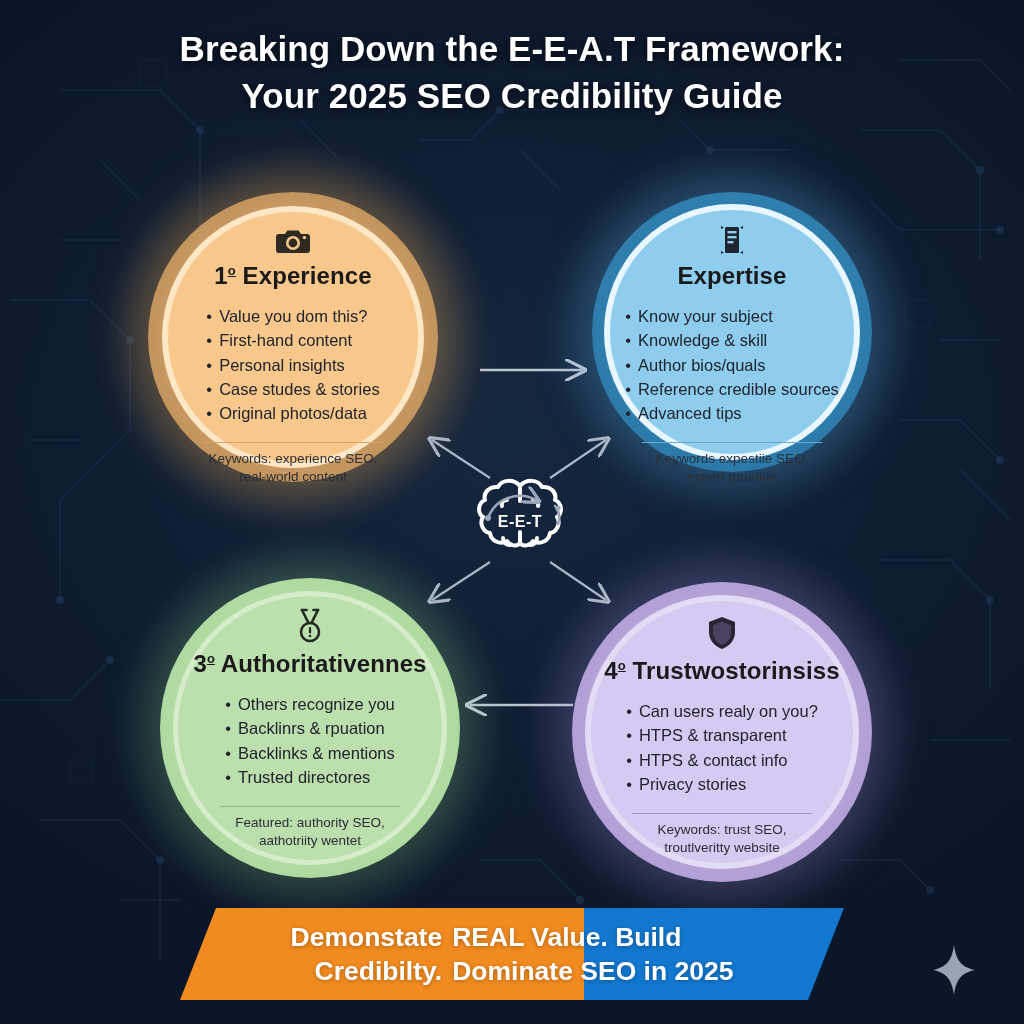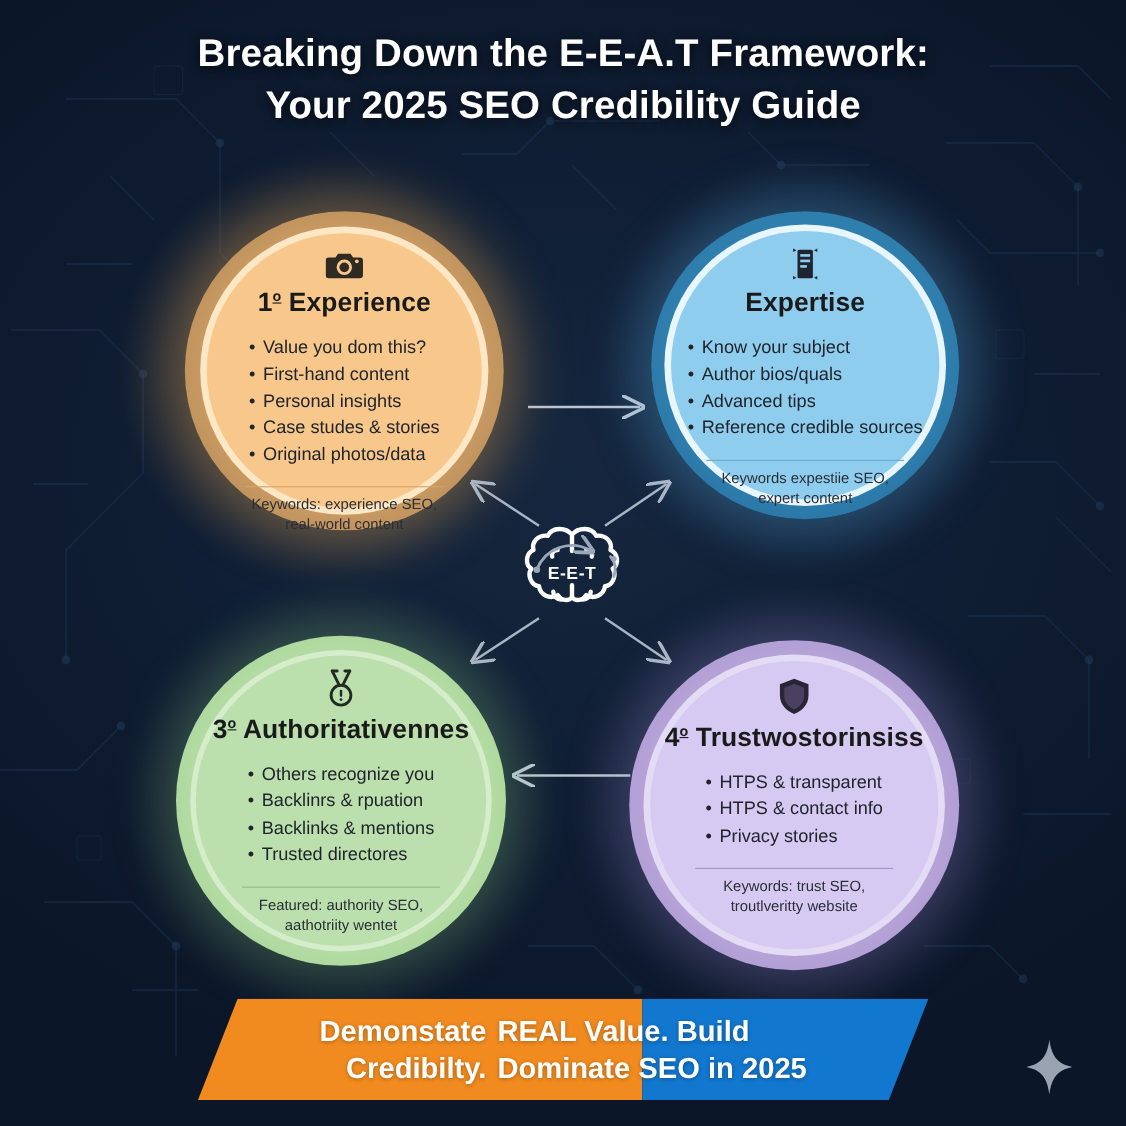--- a/index.html
+++ b/index.html
@@ -53,21 +53,21 @@
   }
   .bullets li{white-space:nowrap;}
   .bullets li:before{content:"•";margin-right:7px;}
   .kw{
     margin-top:9px;padding-top:8px;
     font-size:13.5px;line-height:1.35;color:#2a2e36;text-align:center;
   }
   .kwline{height:1px;width:180px;margin:0 auto 7px auto;}
 
   
-  #c1{left:168px;top:192px;width:290px;height:290px;}
+  #c1{left:148px;top:192px;width:290px;height:290px;}
   #c1 .ring{background:radial-gradient(circle at 50% 50%,#c99a63 62%,#bb8e59 78%,#a87e4c 100%);
             box-shadow:0 0 46px 18px rgba(236,168,84,.30);}
   #c1 .rim{inset:14px;background:#fde7c4;}
   #c1 .face{inset:20px;background:#f8c78c;padding-top:14px;}
   #c1 .kwline{background:#d8a468;}
 
   
   #c2{left:592px;top:192px;width:280px;height:280px;}
   #c2 .ring{background:radial-gradient(circle at 50% 45%,#2f7fae 60%,#2a76a6 80%,#215f8b 100%);
             box-shadow:0 0 46px 16px rgba(86,170,226,.26);}
@@ -253,28 +253,29 @@
           <rect x="12.5" y="12" width="9" height="2.4" fill="#8fcdef"></rect>
           <rect x="12.5" y="17" width="6" height="2.4" fill="#8fcdef"></rect>
           <path d="M6 2 L9 3.5 L6 5z M28 2 L25 3.5 L28 5z M6 27 L9 28.5 L6 30z M28 27 L25 28.5 L28 30z" fill="#1e2530"></path>
         </svg>
       </div>
       <div class="p-title">
         <span>Expertise</span>
       </div>
       <ul class="bullets">
         <li>Know your subject</li>
+        <li>Knowledge &amp; skill</li>
         <li>Author bios/quals</li>
+        <li>Reference credible sources</li>
         <li>Advanced tips</li>
-        <li>Reference credible sources</li>
       </ul>
       <div class="kw">
         <div class="kwline"></div>
         <div>Keywords expestiie SEO,</div>
-        <div>expert content</div>
+        <div>expert rpuation</div>
       </div>
     </div>
   </div>
 
   <div class="pillar" id="c3">
     <div class="ring"></div>
     <div class="rim"></div>
     <div class="face">
       <div class="p-icon">
         <svg width="32" height="36" viewBox="0 0 32 36" xmlns="http://www.w3.org/2000/svg">
@@ -317,20 +318,21 @@
         <svg width="30" height="34" viewBox="0 0 30 34" xmlns="http://www.w3.org/2000/svg">
           <path d="M15 1 L28 6 v10c0 9-6.5 14.5-13 17C8.5 30.5 2 25 2 16V6z" fill="#2a2434"></path>
           <path d="M15 5.6 L24 9.2 v7.2c0 6.6-4.6 10.6-9 12.5-4.4-1.9-9-5.9-9-12.5V9.2z" fill="#4a4060"></path>
         </svg>
       </div>
       <div class="p-title">
         <span class="ord"><span>4</span><sup>o</sup></span>
         <span>Trustwostorinsiss</span>
       </div>
       <ul class="bullets">
+        <li>Can users realy on you?</li>
         <li>HTPS &amp; transparent</li>
         <li>HTPS &amp; contact info</li>
         <li>Privacy stories</li>
       </ul>
       <div class="kw">
         <div class="kwline"></div>
         <div>Keywords: trust SEO,</div>
         <div>troutlveritty website</div>
       </div>
     </div>

